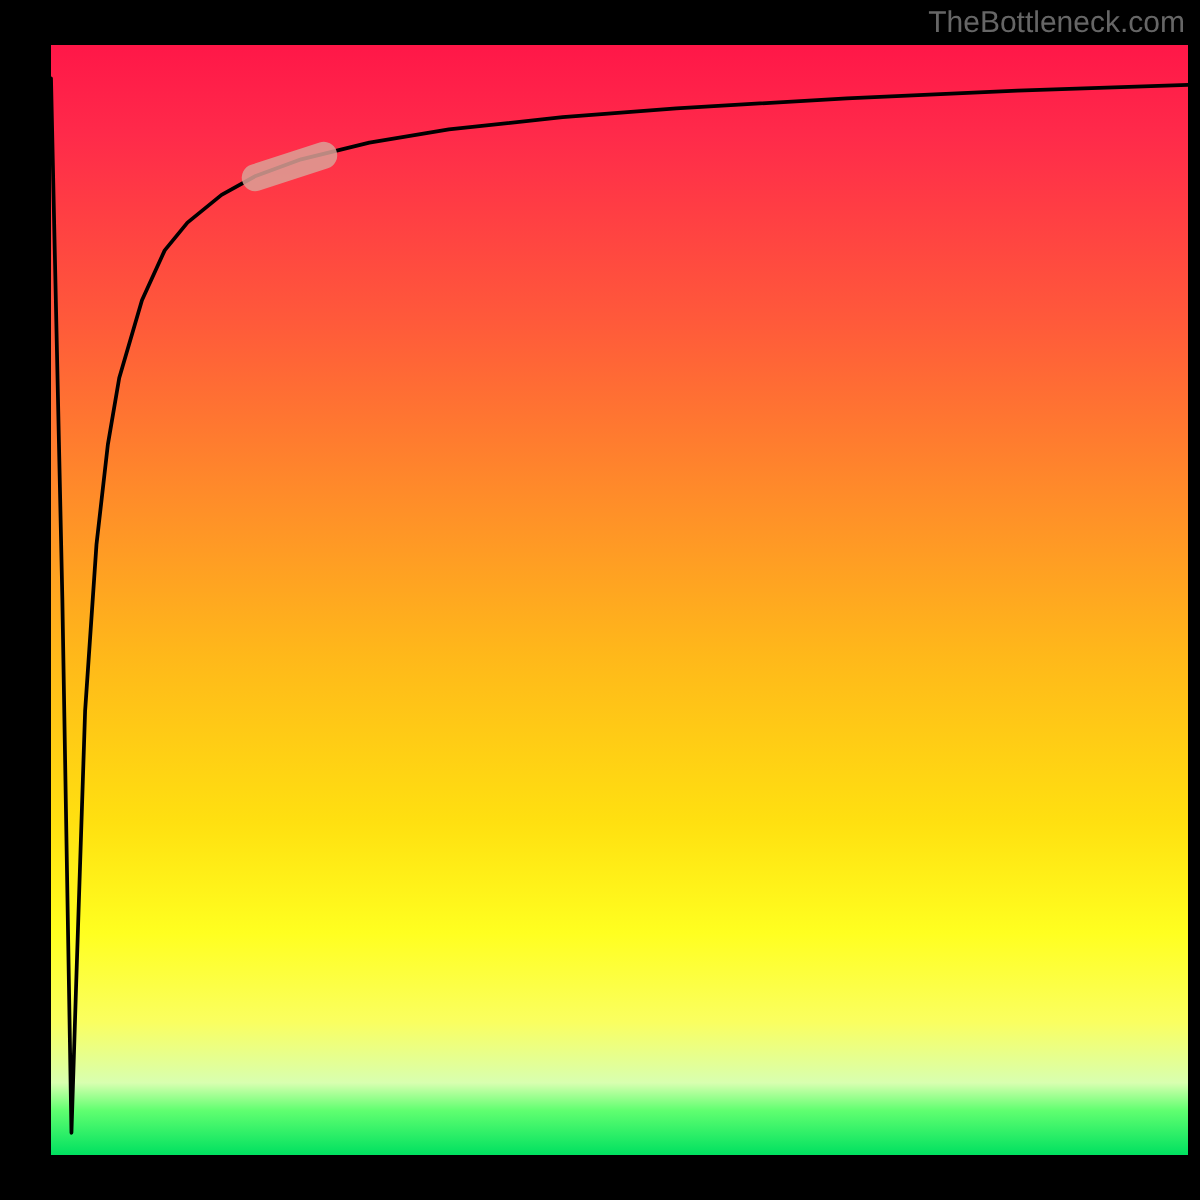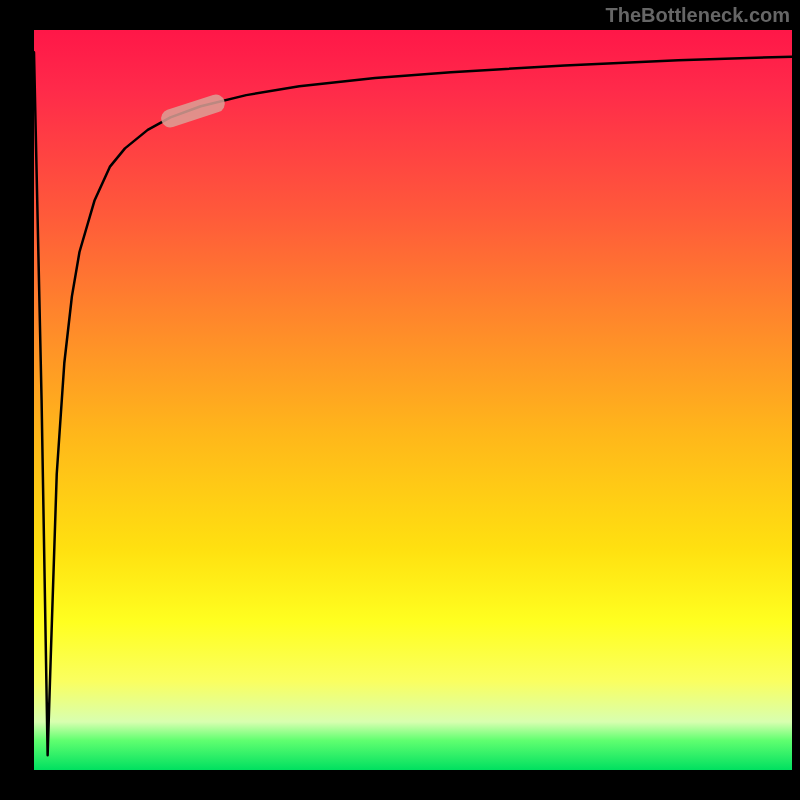--- a/index.html
+++ b/index.html
@@ -10,21 +10,21 @@
     background: #000;
     position: relative;
     font-family: Arial, Helvetica, sans-serif;
   }
   .watermark {
     position: absolute;
     top: 4px;
     right: 10px;
     color: #666;
     font-size: 20px;
-    font-weight: 700;
+    font-weight: 400;
     z-index: 10;
   }
   .plot-area {
     position: absolute;
     left: 34px;
     top: 30px;
     width: 758px;
     height: 740px;
     background: linear-gradient(to bottom,
       #ff1748 0%,

